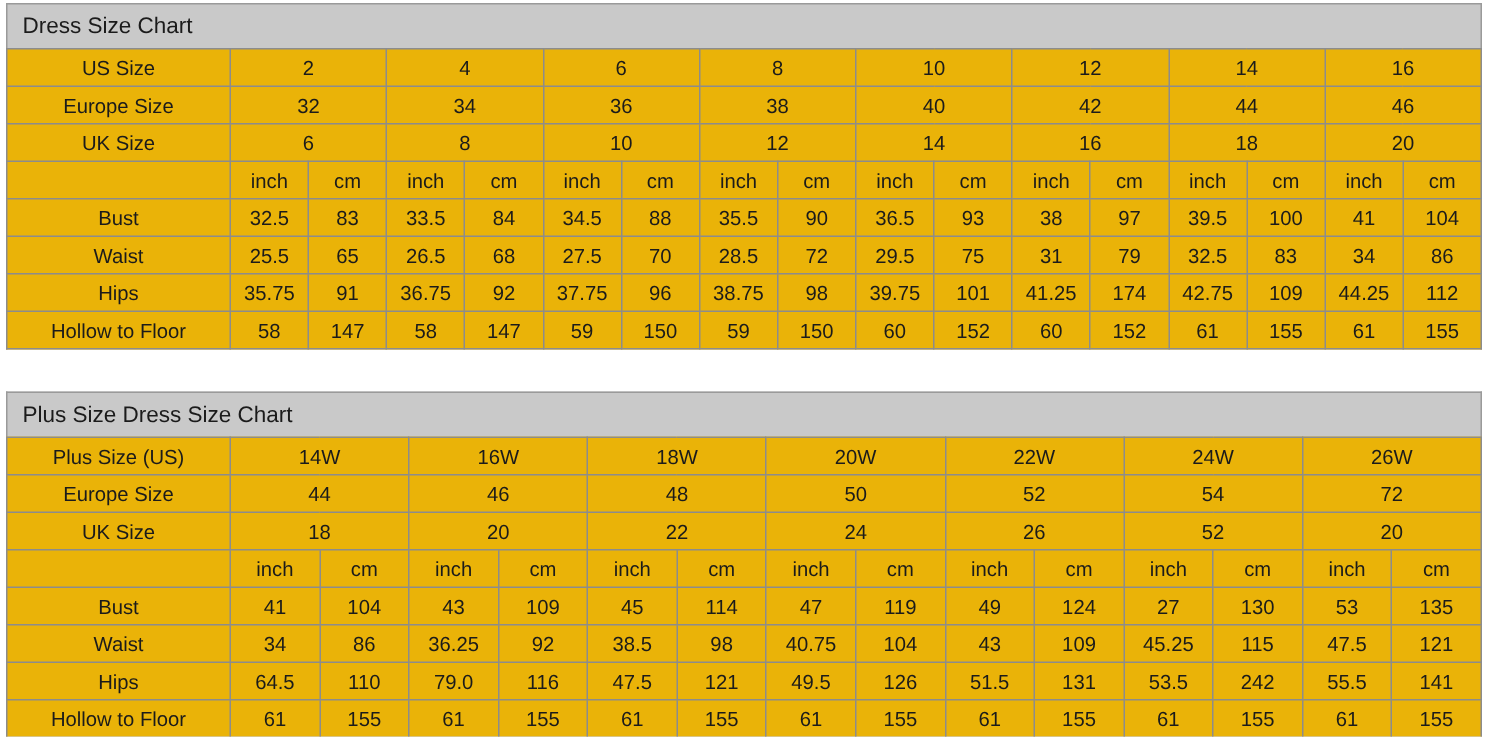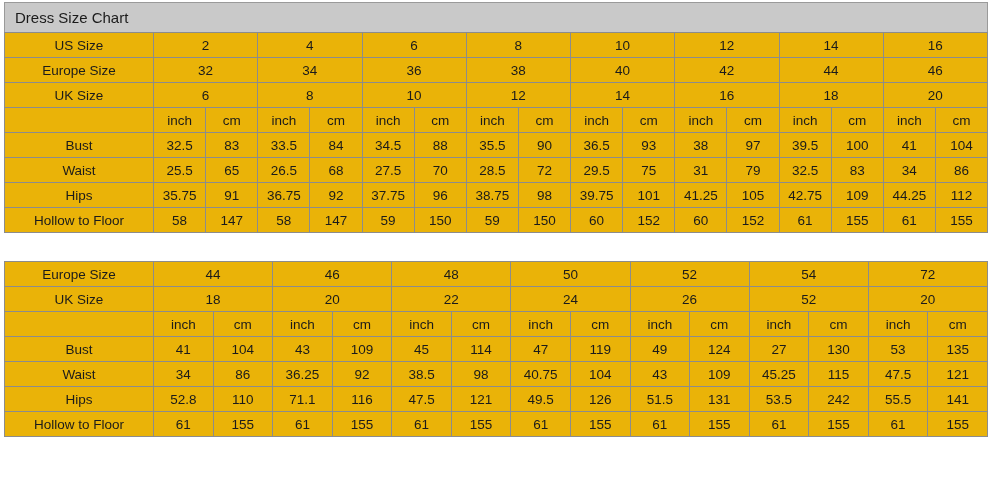--- a/index.html
+++ b/index.html
@@ -181,21 +181,21 @@
           <td class="valcell">91</td>
           <td class="valcell">36.75</td>
           <td class="valcell">92</td>
           <td class="valcell">37.75</td>
           <td class="valcell">96</td>
           <td class="valcell">38.75</td>
           <td class="valcell">98</td>
           <td class="valcell">39.75</td>
           <td class="valcell">101</td>
           <td class="valcell">41.25</td>
-          <td class="valcell">105</td>
+          <td class="valcell">174</td>
           <td class="valcell">42.75</td>
           <td class="valcell">109</td>
           <td class="valcell">44.25</td>
           <td class="valcell">112</td>
         </tr>
         <tr>
           <td class="rowlabel">Hollow to Floor</td>
           <td class="valcell">58</td>
           <td class="valcell">147</td>
           <td class="valcell">58</td>
@@ -213,22 +213,33 @@
           <td class="valcell">61</td>
           <td class="valcell">155</td>
         </tr>
       </tbody>
     </table>
   </div>
 
   <div class="spacer"></div>
 
   <div class="chart-block">
+    <div class="chart-title">Plus Size Dress Size Chart</div>
     <table class="size-table">
       <tbody>
+        <tr>
+          <td class="rowlabel">Plus Size (US)</td>
+          <td colspan="2">14W</td>
+          <td colspan="2">16W</td>
+          <td colspan="2">18W</td>
+          <td colspan="2">20W</td>
+          <td colspan="2">22W</td>
+          <td colspan="2">24W</td>
+          <td colspan="2">26W</td>
+        </tr>
         <tr>
           <td class="rowlabel">Europe Size</td>
           <td colspan="2">44</td>
           <td colspan="2">46</td>
           <td colspan="2">48</td>
           <td colspan="2">50</td>
           <td colspan="2">52</td>
           <td colspan="2">54</td>
           <td colspan="2">72</td>
         </tr>
@@ -288,23 +299,23 @@
           <td>104</td>
           <td>43</td>
           <td>109</td>
           <td>45.25</td>
           <td>115</td>
           <td>47.5</td>
           <td>121</td>
         </tr>
         <tr>
           <td class="rowlabel">Hips</td>
-          <td>52.8</td>
+          <td>64.5</td>
           <td>110</td>
-          <td>71.1</td>
+          <td>79.0</td>
           <td>116</td>
           <td>47.5</td>
           <td>121</td>
           <td>49.5</td>
           <td>126</td>
           <td>51.5</td>
           <td>131</td>
           <td>53.5</td>
           <td>242</td>
           <td>55.5</td>

